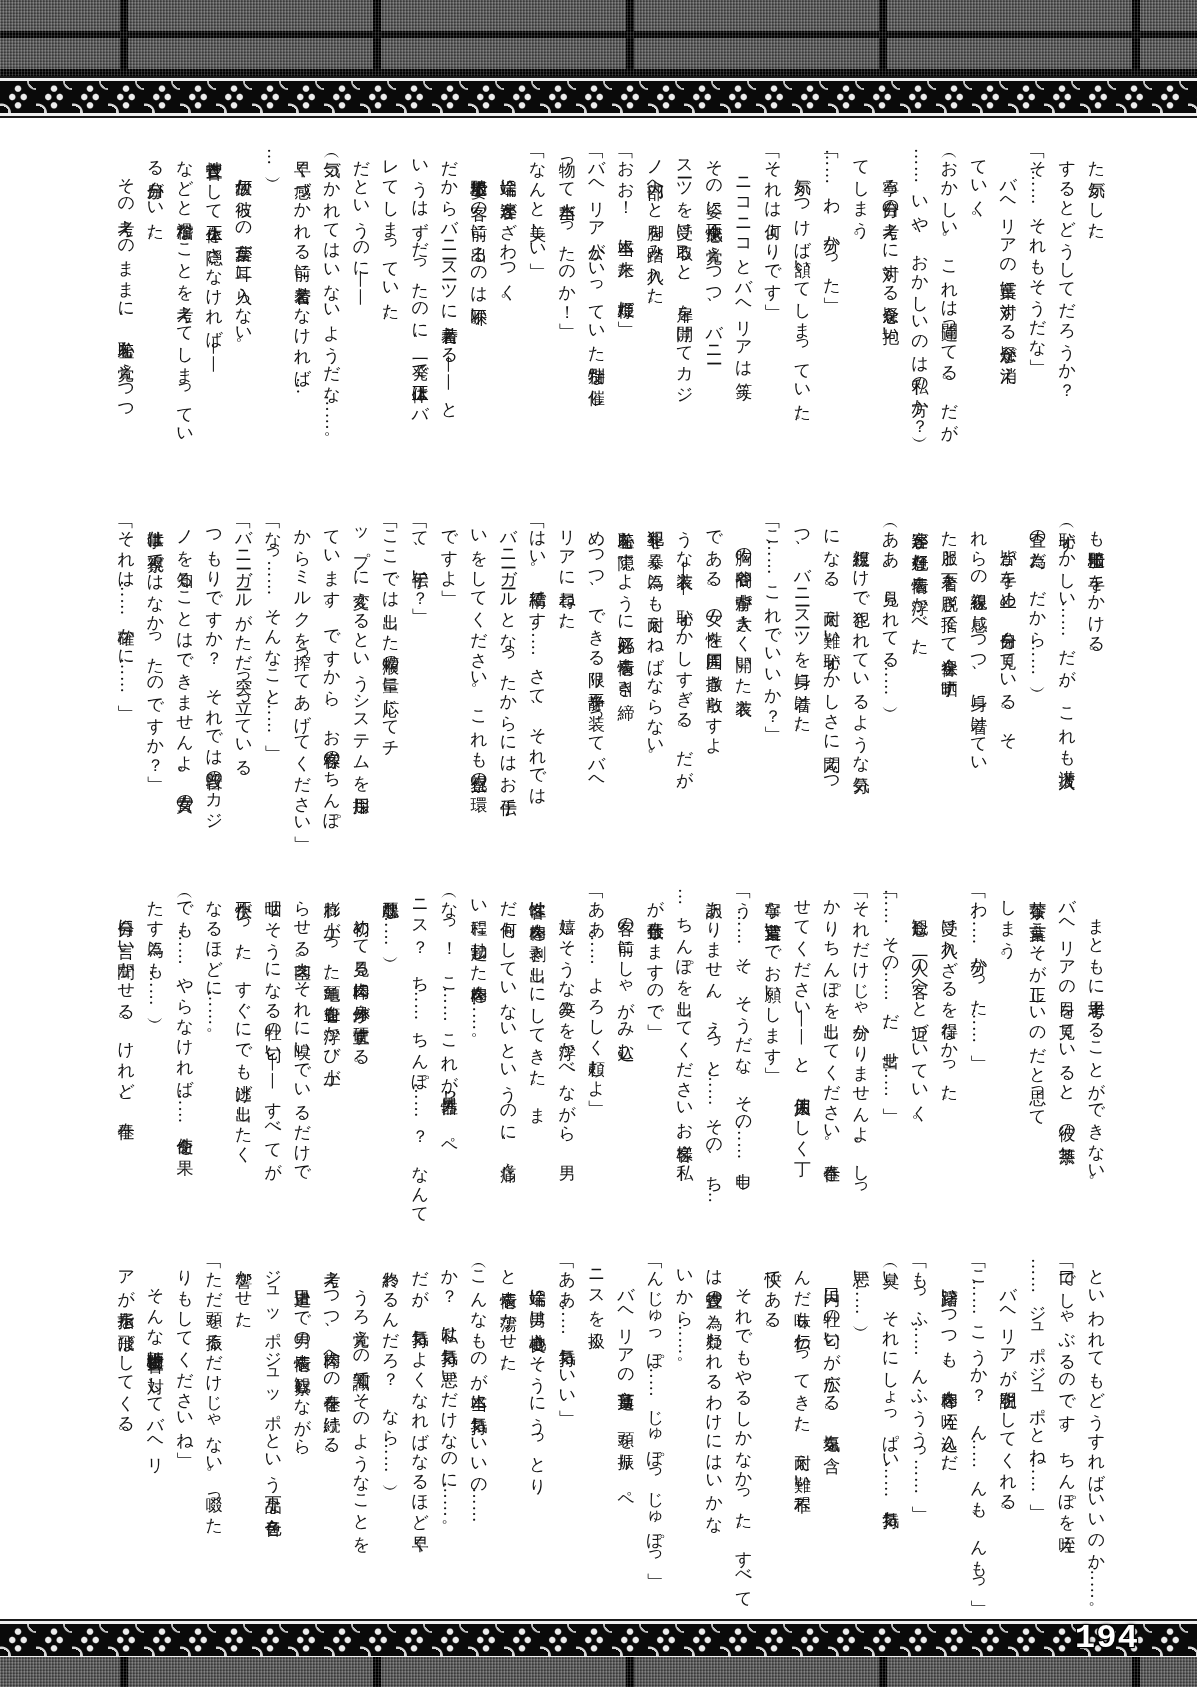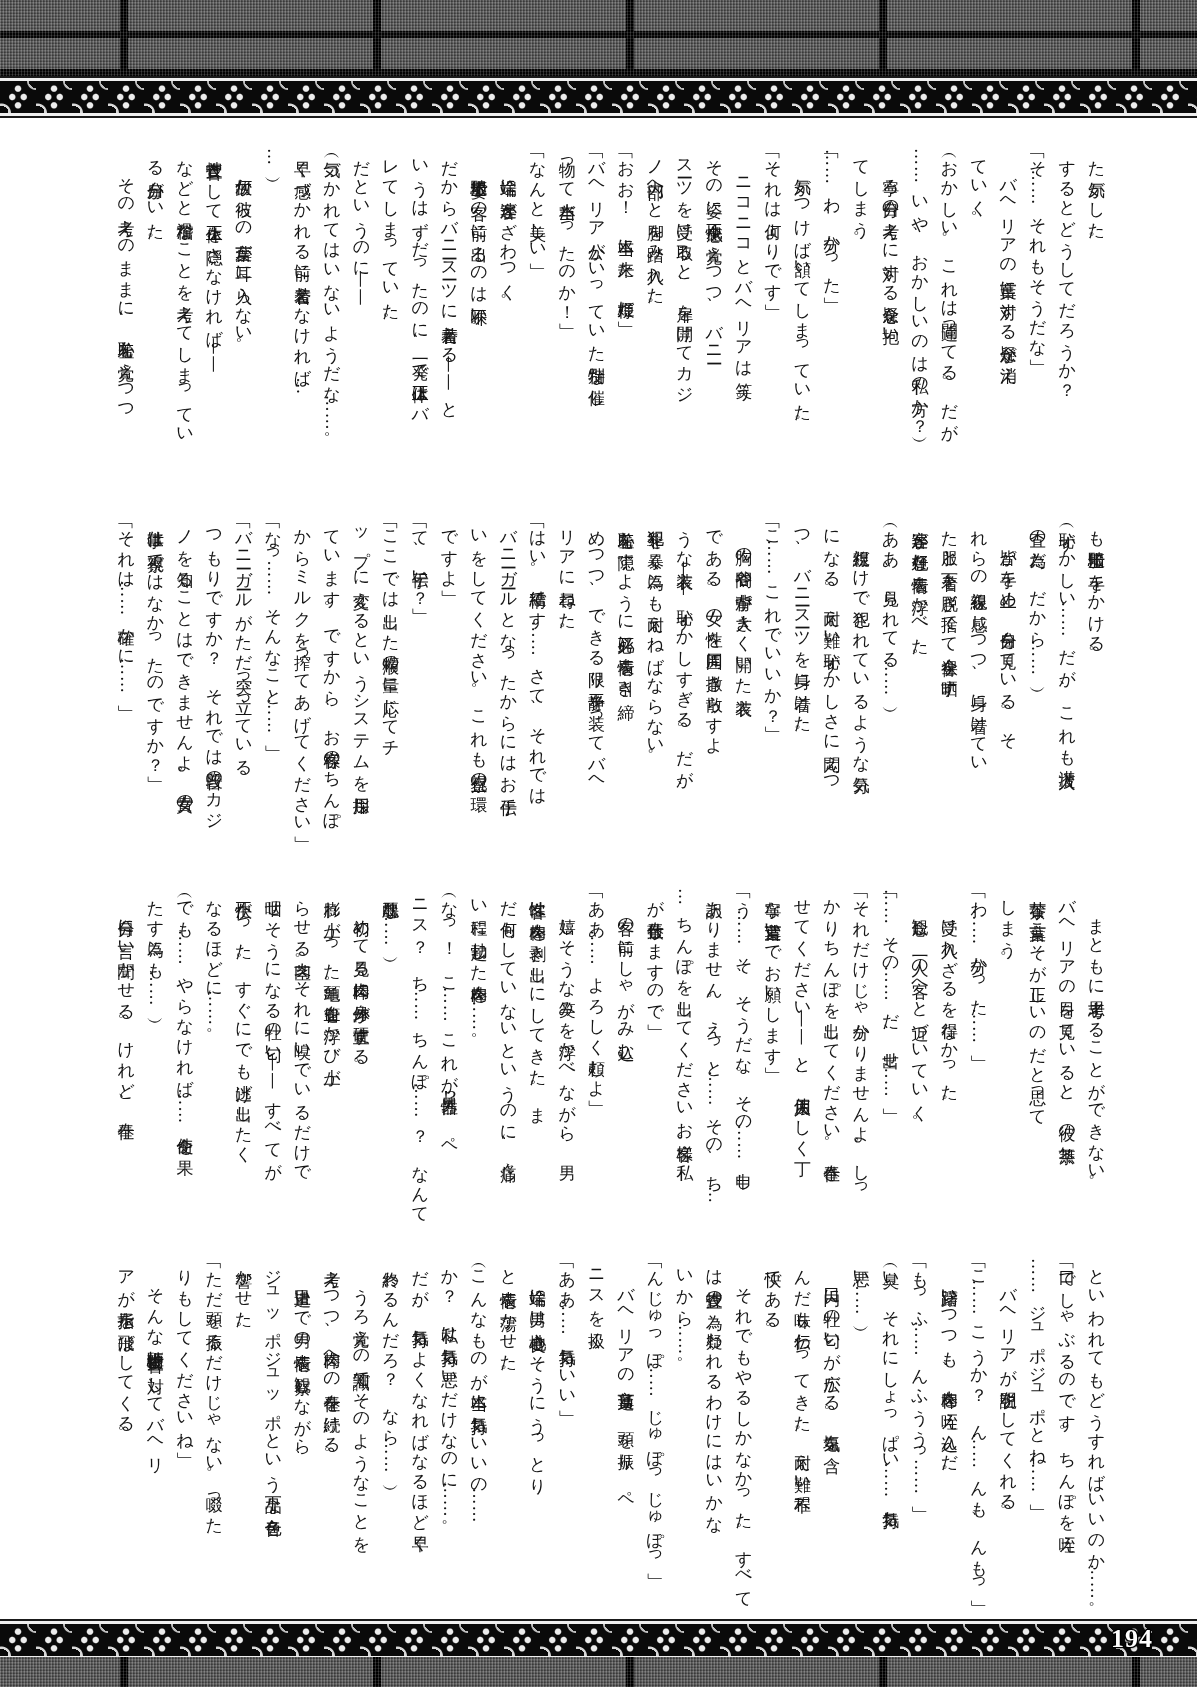--- a/index.html
+++ b/index.html
@@ -38,28 +38,28 @@
       radial-gradient(circle at 100% 0%, transparent 7px, #bfbfbf 7px 8.5px, transparent 9.5px);
     background-size:36px 32px;
     border-top:3px solid #efefef;
     border-bottom:3px solid #efefef;
     box-shadow:0 2px 0 #1a1a1a, 0 -2px 0 #1a1a1a;
   }
   .ornament-top{position:absolute;left:0;top:78px;}
   .ornament-bottom{position:absolute;left:0;bottom:28px;}
   .page-number{
     position:absolute;
-    top:50%;right:44px;
+    top:50%;right:58px;
     transform:translateY(-54%);
-    font-size:26px;
+    font-size:34px;
     font-weight:bold;
     color:#ffffff;
     letter-spacing:1px;
     text-shadow:0 0 2px #000,0 0 4px #000,1px 1px 0 #000,-1px -1px 0 #000,1px -1px 0 #000,-1px 1px 0 #000;
-    font-family:Liberation Serif, serif;
+    font-family:Liberation Mono, monospace;
   }
   
   .text-area{
     position:absolute;
     left:0;top:116px;
     width:100%;
     padding:32px 86px 0 86px;
     box-sizing:border-box;
   }
   .band{

